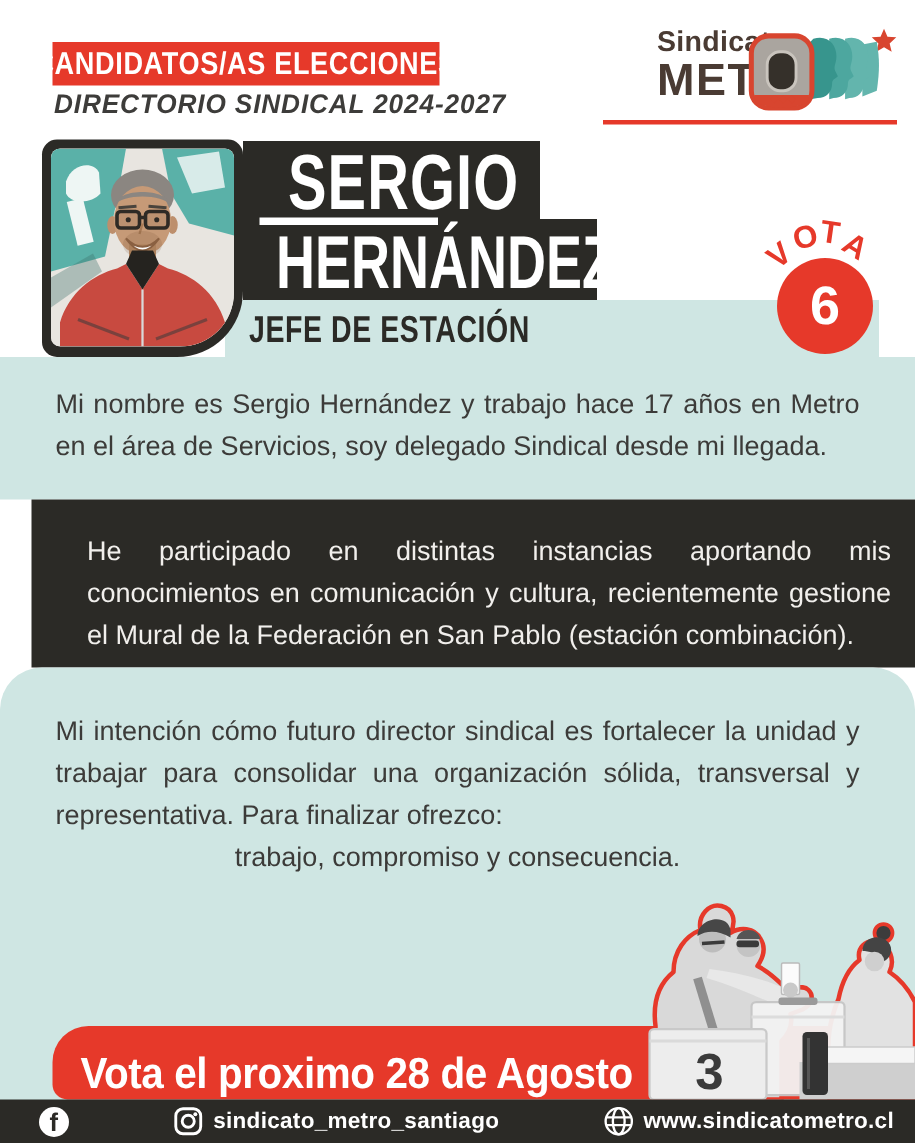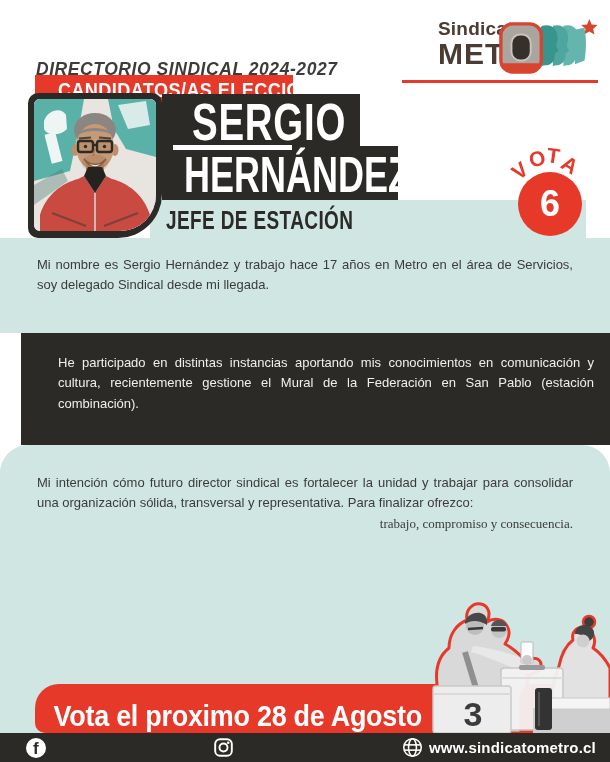--- a/index.html
+++ b/index.html
@@ -5,21 +5,21 @@
   :root{
     --red:#e6392a; --teal:#cfe6e3; --dark:#2b2a26; --brown:#4a3b33; --teal-accent:#53a89f;
   }
   html,body{margin:0;padding:0;background:#888;}
   .page{
     position:relative;width:610px;height:762px;background:#ffffff;overflow:hidden;
     font-family:"Liberation Sans", sans-serif;margin:0 auto;
   }
   
   .hdr-banner{position:absolute;left:35px;top:28px;width:258px;height:29px;background:var(--red);
-    display:flex;align-items:center;margin-top:47px;}
+    display:flex;align-items:center;justify-content:center;}
   .hdr-banner span{color:#fff;font-weight:bold;font-size:21px;letter-spacing:.5px;
     transform:scaleX(.86);white-space:nowrap;}
   .hdr-sub{position:absolute;left:36px;top:59px;font-style:italic;font-weight:600;font-size:18px;
     color:#3d3c3a;letter-spacing:.6px;transform:scaleX(.97);transform-origin:left;white-space:nowrap;}
   
   .logo{position:absolute;left:402px;top:18px;width:196px;height:64px;}
   .logo-text{position:absolute;left:0;top:1px;line-height:1;color:var(--brown);margin-left:36px;}
   .logo-text .l1{font-size:19px;font-weight:bold;letter-spacing:.2px;}
   .logo-text .l2{font-size:30px;font-weight:bold;letter-spacing:1px;margin-top:1px;}
   .logo-icon{position:absolute;right:0;top:0;width:100px;height:58px;}
@@ -49,25 +49,25 @@
   .vota-word .arc-l:nth-child(3){transform:translateY(-2px) rotate(8deg);}
   .vota-word .arc-l:nth-child(4){transform:translateY(7px) rotate(32deg);}
   .vota-circle{position:absolute;left:518px;top:172px;width:64px;height:64px;border-radius:50%;
     background:var(--red);z-index:6;display:flex;align-items:center;justify-content:center;
     color:#fff;font-weight:bold;font-size:36px;}
   
   .sec{position:absolute;left:0;width:610px;}
   .sec-1{top:238px;height:95px;background:var(--teal);}
   .sec-2{top:333px;height:112px;background:var(--dark);margin-left:21px;}
   .sec-3{top:445px;height:368px;background:var(--teal);border-radius:28px;}
-  .sec p{margin:0;padding:0 37px;font-size:13px;line-height:1.56;color:#3c3b39;text-align:justify;}
+  .sec p{margin:0;padding:0 37px;font-size:18px;line-height:1.56;color:#3c3b39;text-align:justify;}
   .sec-1 p{padding-top:17px;}
   .sec-2 p{padding-top:20px;color:#f1efec;}
   .sec-3 p{padding-top:28px;}
-  .sec-3 .p-extra{padding-top:0;text-align:right;font-family:Liberation Serif, serif;}
+  .sec-3 .p-extra{padding-top:0;text-align:center;}
   
   .cta-banner{position:absolute;left:35px;top:684px;width:575px;height:49px;background:var(--red);
     border-radius:24px 0 0 10px;z-index:2;display:flex;align-items:flex-end;}
   .cta-banner span{color:#fff;font-weight:bold;font-size:29px;padding-left:20px;letter-spacing:-.3px;
     transform:scaleX(.93);transform-origin:left;white-space:nowrap;}
   .vote-art{position:absolute;left:415px;top:598px;width:195px;height:135px;z-index:3;}
   .vote-art svg{display:block;width:100%;height:100%;}
   
   .footer{position:absolute;left:0;top:733px;width:610px;height:29px;background:var(--dark);z-index:7;
     display:flex;align-items:center;justify-content:space-between;padding:0 14px 0 26px;box-sizing:border-box;}
@@ -213,20 +213,21 @@
   <div class="footer">
     <div class="f-item">
       <span class="fb-badge f-icon">f</span>
     </div>
     <div class="f-item">
       <svg class="f-icon" viewBox="0 0 24 24">
         <rect x="2.5" y="2.5" width="19" height="19" rx="5.5" fill="none" stroke="#fff" stroke-width="2.2"></rect>
         <circle cx="12" cy="12" r="4.6" fill="none" stroke="#fff" stroke-width="2.2"></circle>
         <circle cx="17.4" cy="6.6" r="1.5" fill="#fff"></circle>
       </svg>
+      <span>sindicato_metro_santiago</span>
     </div>
     <div class="f-item">
       <svg class="f-icon" viewBox="0 0 24 24">
         <circle cx="12" cy="12" r="10" fill="none" stroke="#fff" stroke-width="1.8"></circle>
         <ellipse cx="12" cy="12" rx="4.5" ry="10" fill="none" stroke="#fff" stroke-width="1.8"></ellipse>
         <line x1="2.5" y1="9" x2="21.5" y2="9" stroke="#fff" stroke-width="1.8"></line>
         <line x1="2.5" y1="15" x2="21.5" y2="15" stroke="#fff" stroke-width="1.8"></line>
       </svg>
       <span>www.sindicatometro.cl</span>
     </div>

